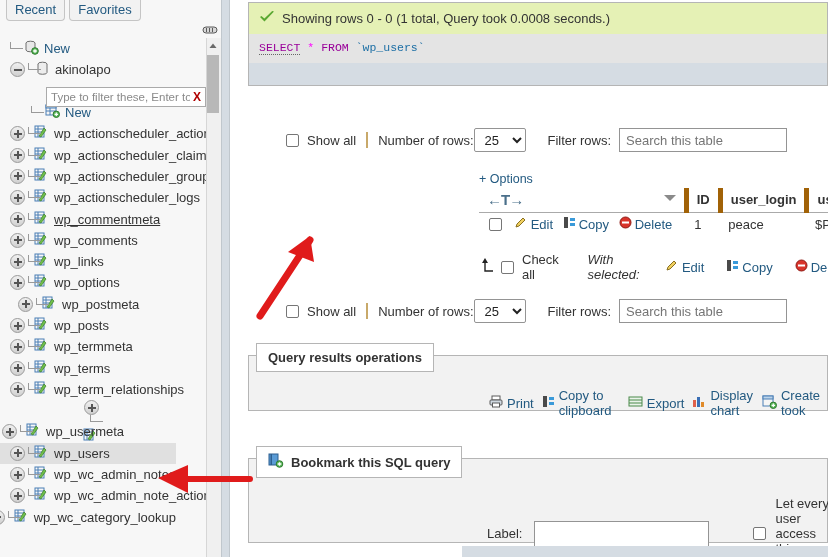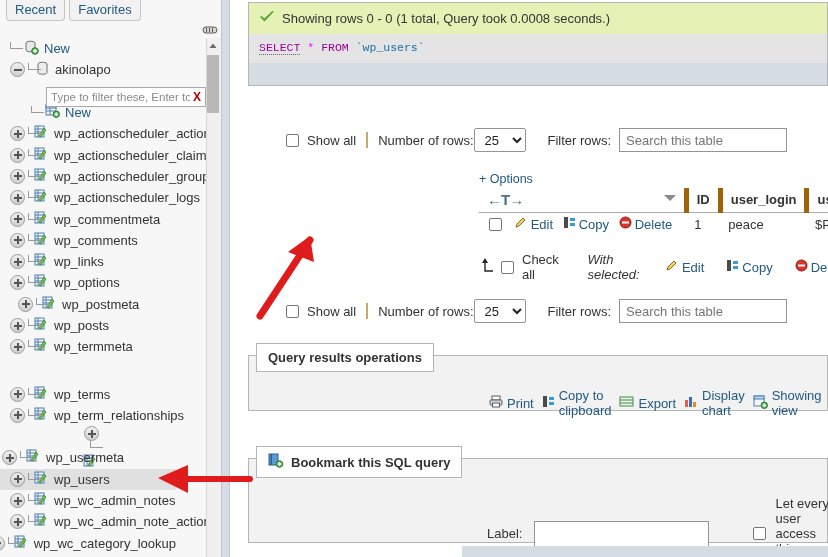--- a/index.html
+++ b/index.html
@@ -429,21 +429,21 @@
             <span class="elbow" style="width: 6px;"></span>
             <span class="ticon"><svg width="15" height="14" viewBox="0 0 15 14">
                 <rect x="1" y="1" width="9" height="11" fill="#f7f7f7" stroke="#4a7fb5"></rect>
                 <line x1="1" y1="4" x2="10" y2="4" stroke="#4a7fb5"></line>
                 <line x1="1" y1="7" x2="10" y2="7" stroke="#4a7fb5"></line>
                 <line x1="4" y1="1" x2="4" y2="12" stroke="#4a7fb5"></line>
                 <path d="M5 11 L10 3 L12 5 L7 12 Z" fill="#6fbf4a" stroke="#3a7a28" stroke-width="0.7"></path>
               </svg></span>
             <span class="tlabel dark">wp_actionscheduler_logs</span>
           </div>
-          <div class="tree-row indent1" style="padding-left: 10px;">
+          <div class="tree-row indent1" style="padding-left: 10px; text-decoration: underline;">
             <span class="tnode plus"></span>
             <span class="elbow" style="width: 6px;"></span>
             <span class="ticon"><svg width="15" height="14" viewBox="0 0 15 14">
                 <rect x="1" y="1" width="9" height="11" fill="#f7f7f7" stroke="#4a7fb5"></rect>
                 <line x1="1" y1="4" x2="10" y2="4" stroke="#4a7fb5"></line>
                 <line x1="1" y1="7" x2="10" y2="7" stroke="#4a7fb5"></line>
                 <line x1="4" y1="1" x2="4" y2="12" stroke="#4a7fb5"></line>
                 <path d="M5 11 L10 3 L12 5 L7 12 Z" fill="#6fbf4a" stroke="#3a7a28" stroke-width="0.7"></path>
               </svg></span>
             <span class="tlabel dark">wp_commentmeta</span>
@@ -513,21 +513,21 @@
             <span class="elbow" style="width: 6px;"></span>
             <span class="ticon"><svg width="15" height="14" viewBox="0 0 15 14">
                 <rect x="1" y="1" width="9" height="11" fill="#f7f7f7" stroke="#4a7fb5"></rect>
                 <line x1="1" y1="4" x2="10" y2="4" stroke="#4a7fb5"></line>
                 <line x1="1" y1="7" x2="10" y2="7" stroke="#4a7fb5"></line>
                 <line x1="4" y1="1" x2="4" y2="12" stroke="#4a7fb5"></line>
                 <path d="M5 11 L10 3 L12 5 L7 12 Z" fill="#6fbf4a" stroke="#3a7a28" stroke-width="0.7"></path>
               </svg></span>
             <span class="tlabel dark">wp_termmeta</span>
           </div>
-          <div class="tree-row indent1" style="padding-left: 10px; margin-top: 26px;">
+          <div class="tree-row indent1" style="padding-left: 10px;">
             <span class="tnode plus"></span>
             <span class="elbow" style="width: 6px;"></span>
             <span class="ticon"><svg width="15" height="14" viewBox="0 0 15 14">
                 <rect x="1" y="1" width="9" height="11" fill="#f7f7f7" stroke="#4a7fb5"></rect>
                 <line x1="1" y1="4" x2="10" y2="4" stroke="#4a7fb5"></line>
                 <line x1="1" y1="7" x2="10" y2="7" stroke="#4a7fb5"></line>
                 <line x1="4" y1="1" x2="4" y2="12" stroke="#4a7fb5"></line>
                 <path d="M5 11 L10 3 L12 5 L7 12 Z" fill="#6fbf4a" stroke="#3a7a28" stroke-width="0.7"></path>
               </svg></span>
             <span class="tlabel dark">wp_terms</span>
@@ -818,21 +818,21 @@
       </span>
       <span class="qop">
         <span>
           <svg width="15" height="14" viewBox="0 0 15 14">
               <rect x="1" y="1" width="10" height="10" fill="#f5f5f5" stroke="#4a7fb5"></rect>
               <rect x="1" y="1" width="10" height="3" fill="#bcd4ea" stroke="#4a7fb5"></rect>
               <circle cx="11.3" cy="10.3" r="3.2" fill="#5cb85c" stroke="#2d7a2d"></circle>
               <path d="M11.3 8.6v3.4M9.6 10.3h3.4" stroke="#fff" stroke-width="1.2"></path>
             </svg>
         </span>
-        <span>Showing view</span>
+        <span>Create took</span>
       </span>
     </div>
 
     <div class="fs" style="left:17px; top:458px; width:580px; height:85px;"></div>
     <div class="fs-legend" style="left:25px; top:446px; display:flex; align-items:center; gap:7px;">
       <span>
         <svg width="16" height="15" viewBox="0 0 16 15">
           <rect x="1" y="1" width="9" height="11" fill="#5a9bd5" stroke="#2d5f8f"></rect>
           <rect x="2.5" y="1" width="1.5" height="11" fill="#2d5f8f"></rect>
           <circle cx="11.5" cy="11" r="3.3" fill="#5cb85c" stroke="#2d7a2d"></circle>

